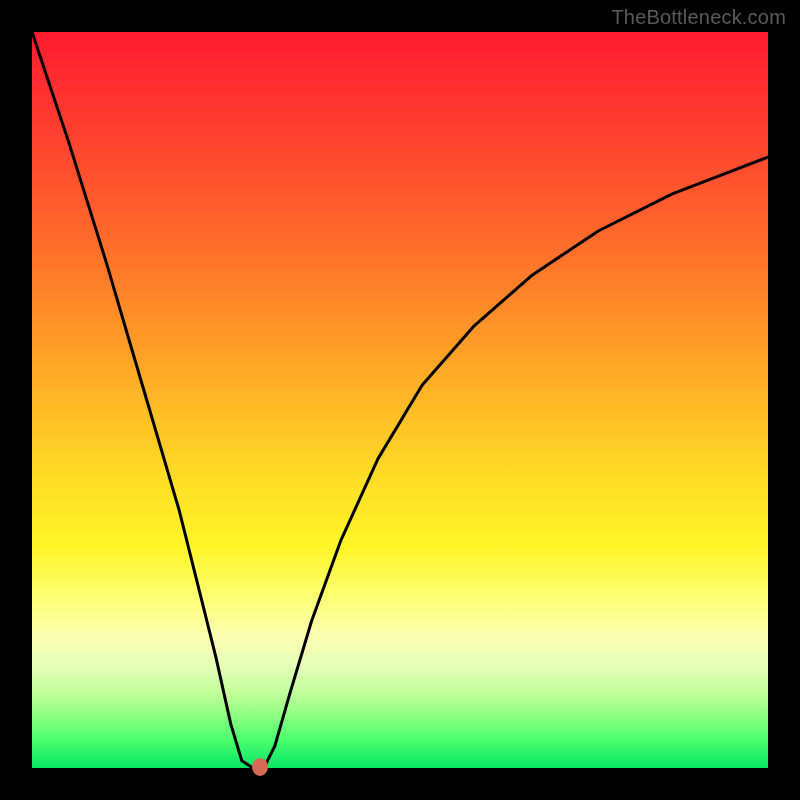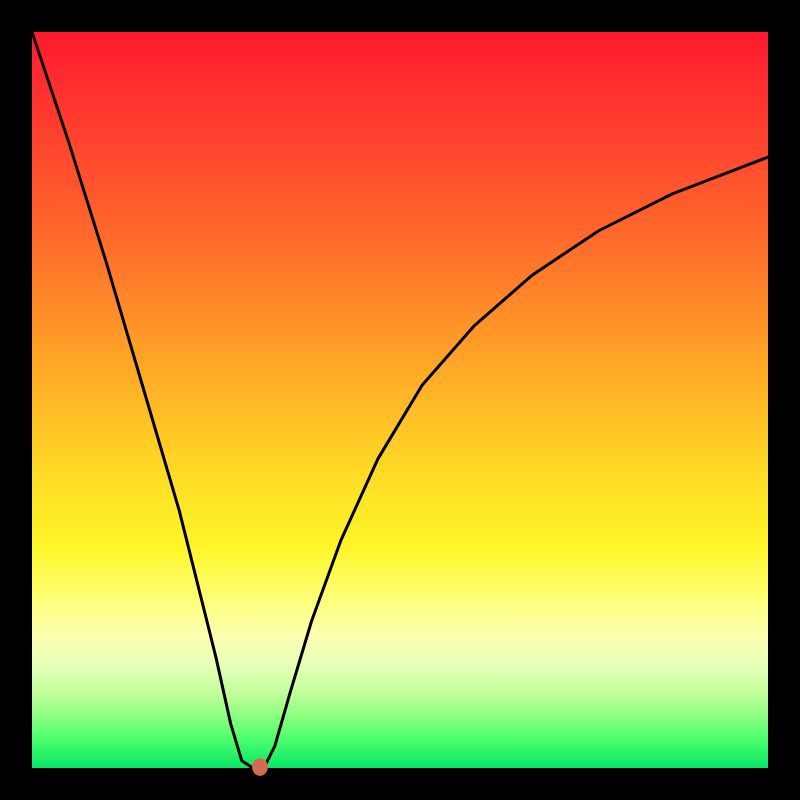--- a/index.html
+++ b/index.html
@@ -68,13 +68,14 @@
 </head>
 <body>
 
 <div class="frame">
   <div class="plot-area">
     <svg viewBox="0 0 736 736" preserveAspectRatio="none">
       <path id="curve-path" d="M 0.00 0.00 L 36.80 110.40 L 73.60 228.16 L 110.40 353.28 L 147.20 478.40 L 169.28 566.72 L 184.00 625.60 L 198.72 691.84 L 209.76 728.64 L 220.80 736.00 L 231.84 736.00 L 242.88 713.92 L 257.60 662.40 L 279.68 588.80 L 309.12 507.84 L 345.92 426.88 L 390.08 353.28 L 441.60 294.40 L 500.48 242.88 L 566.72 198.72 L 640.32 161.92 L 736.00 125.12" fill="none" stroke="#000" stroke-width="3" stroke-linejoin="round" stroke-linecap="round"></path>
     </svg>
     <div id="marker" class="marker" style="left: 220.16px; top: 726px; background: rgb(212, 106, 86);"></div>
   </div>
+  <div class="watermark">TheBottleneck.com</div>
 </div>
 
 </body></html>

